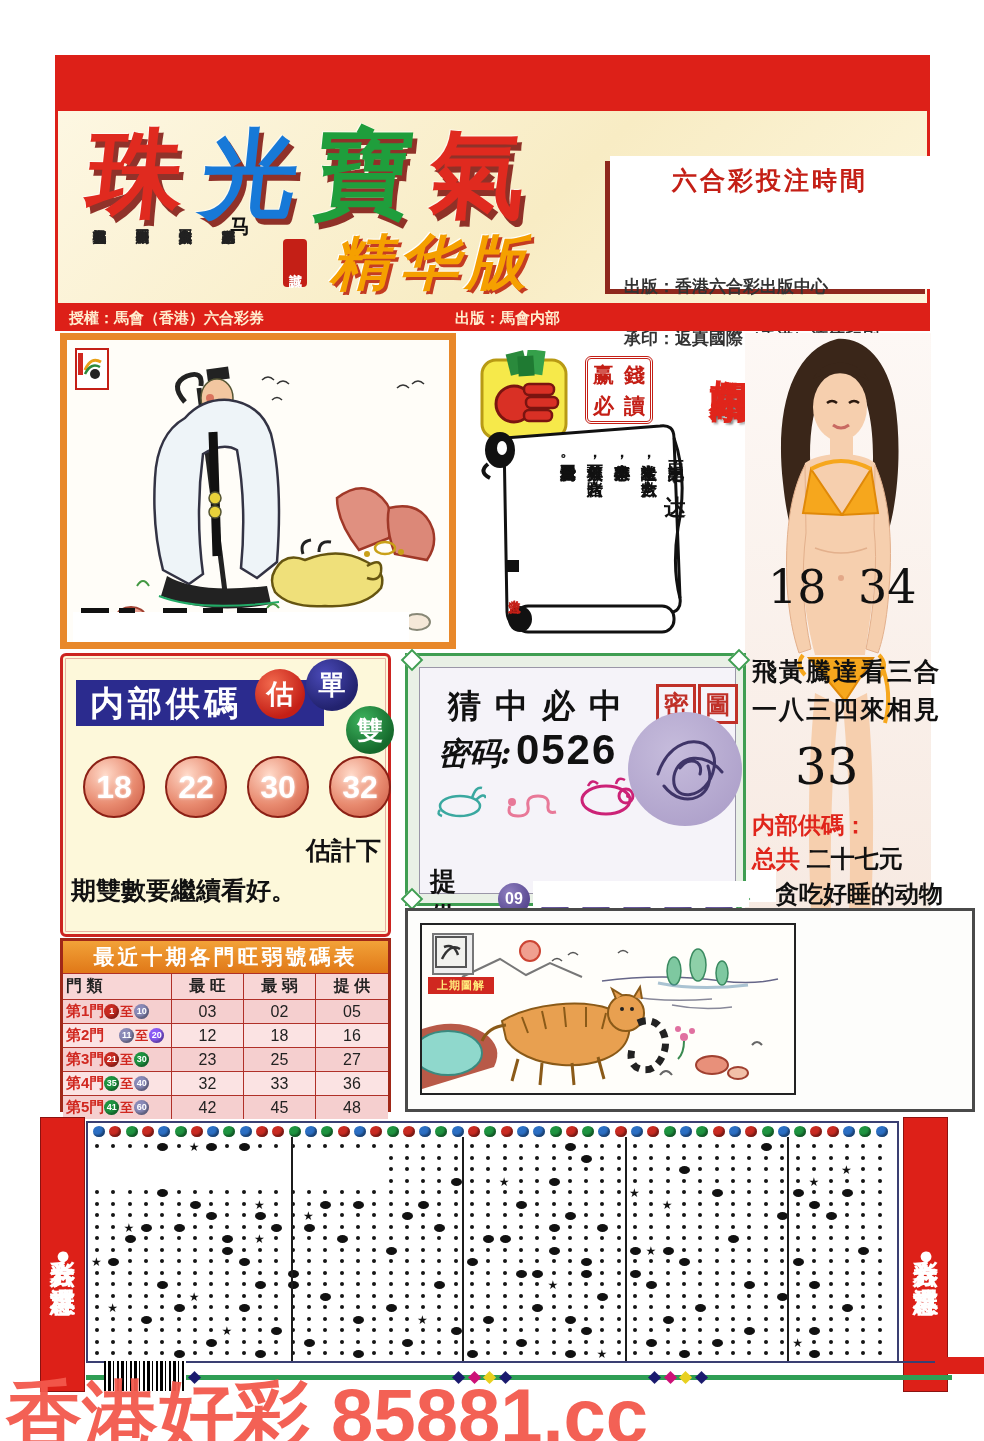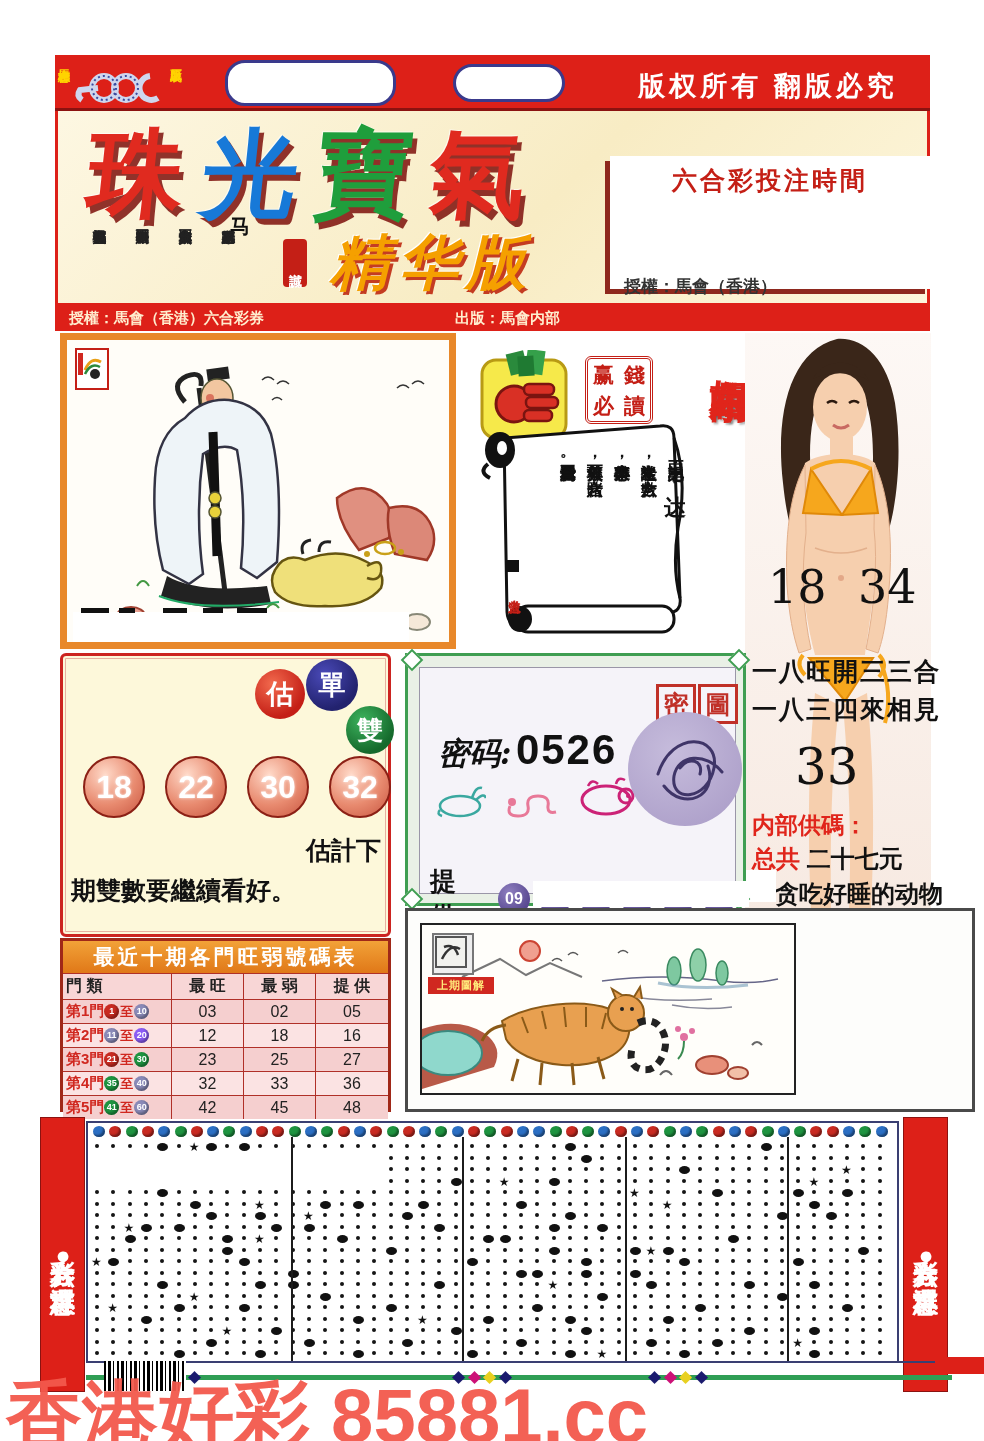--- a/index.html
+++ b/index.html
@@ -157,37 +157,20 @@
   #foot-redblock{left:935px;top:1357px;width:49px;height:17px;background:#dd2018;}
   #brand{left:6px;top:1366px;font-size:76px;font-weight:bold;color:rgba(242,88,76,.95);letter-spacing:0px;white-space:nowrap;
          font-family:"Liberation Sans",sans-serif;z-index:30;}
 </style>
 </head>
 <body>
 
 <div id="page">
 
   <div id="header" class="abs">
-    <div id="top-strip" class="abs">
-      <div id="logo-box" class="abs">
-        <span class="logo-vert">馬會標志</span>
-        <svg id="horseshoes" viewBox="0 0 100 52">
-          <path d="M12 38 q-6 -4 -2 -10 l18 -2" fill="none" stroke="#cfd6ee" stroke-width="6"></path>
-          <circle cx="34" cy="26" r="12" fill="none" stroke="#cfd6ee" stroke-width="6"></circle>
-          <circle cx="56" cy="26" r="12" fill="none" stroke="#cfd6ee" stroke-width="6"></circle>
-          <path d="M80 14 a12 12 0 1 0 8 22" fill="none" stroke="#cfd6ee" stroke-width="6"></path>
-          <circle cx="34" cy="26" r="12" fill="none" stroke="#3a4aa0" stroke-width="2" stroke-dasharray="2 3"></circle>
-          <circle cx="56" cy="26" r="12" fill="none" stroke="#3a4aa0" stroke-width="2" stroke-dasharray="2 3"></circle>
-        </svg>
-        <span class="logo-vert">原裝正版</span>
-      </div>
-      <div id="rbox1" class="abs rbox"></div>
-      <div id="rbox2" class="abs rbox"></div>
-      <div id="copyright" class="abs">版权所有 翻版必究</div>
-    </div>
 
     <div id="cream" class="abs">
       <div id="title-chars" class="abs">
           <span class="title-ch" style="color: rgb(224, 42, 31);">珠</span>
           <span class="title-ch" style="color: rgb(23, 121, 216);">光</span>
           <span class="title-ch" style="color: rgb(31, 158, 60);">寶</span>
           <span class="title-ch" style="color: rgb(224, 42, 31);">氣</span>
         </div>
       <div id="proverbs" class="abs">
           <div class="proverb-col">珠光寶氣尋靈碼</div>
@@ -195,20 +178,21 @@
           <div class="proverb-col">因貪至貧無米炊</div>
           <div class="proverb-col">彩賭思禍萬家</div>
         </div>
       <div id="floating-ma" class="abs">马</div>
       <div id="chengyan" class="abs">誠言</div>
       <div id="bet-panel" class="abs">
         <div id="bet-title">六合彩投注時間</div>
       </div>
       <div id="jinghua" class="abs">精华版</div>
       <div id="pub-lines" class="abs">
+        <div>出版：香港六合彩出版中心</div>
         <div>授權：馬會（香港）</div>
         <div>承印：返真國際（香港）滚筒印刷</div>
       </div>
     </div>
 
     <div id="bottom-bar" class="abs">
       <span class="bb-left">授權：馬會（香港）六合彩券</span>
       <span class="bb-right">出版：馬會内部</span>
     </div>
   </div>
@@ -325,51 +309,53 @@
     <path d="M70 215 Q96 225 122 215" stroke="#e3b08c" stroke-width="1.5" fill="none"></path>
     <circle cx="96" cy="245" r="3" fill="#e3a888"></circle>
     <path d="M64 325 L128 325 L100 368 Z" fill="#f6a71d" stroke="#e08908" stroke-width="2"></path>
     <path d="M58 322 q-8 10 2 20 M134 322 q10 10 0 22 M136 330 q12 30 4 60" stroke="#f6a71d" stroke-width="4" fill="none"></path>
     <path d="M70 360 C64 420 62 490 66 578 L86 578 C85 495 87 432 94 372 Z" fill="#f6cfae"></path>
     <path d="M122 360 C128 420 130 495 126 578 L104 578 C107 495 103 432 98 372 Z" fill="#f6cfae"></path>
   </svg>
 
   <div id="ov-18" class="abs ov">18</div>
   <div id="ov-34" class="abs ov">34</div>
-  <div id="ov-poem1" class="abs ov">一八旺開三三合</div>
+  <div id="ov-poem1" class="abs ov">飛黃騰達看三合</div>
   <div id="ov-poem2" class="abs ov">一八三四來相見</div>
   <div id="ov-33" class="abs ov">33</div>
   <div id="ov-gift" class="abs">内部供碼：</div>
   <div id="ov-total" class="abs">
     <span class="red">总共</span>
     <span class="blk2">二十七元</span>
   </div>
   <div id="ov-hint" class="abs">贪吃好睡的动物</div>
   <div id="hint-cover" class="abs"></div>
 
   <div id="supply" class="abs">
+    <div id="supply-banner" class="abs">内部供碼</div>
     <div id="ball-gu" class="head-ball">估</div>
     <div id="ball-dan" class="head-ball">單</div>
     <div id="ball-shuang" class="head-ball">雙</div>
     <div id="supply-balls" class="abs">
         <div class="supply-ball" style="left: 20px; top: 0px;">18</div>
         <div class="supply-ball" style="left: 102px; top: 0px;">22</div>
         <div class="supply-ball" style="left: 184px; top: 0px;">30</div>
         <div class="supply-ball" style="left: 266px; top: 0px;">32</div>
       </div>
     <div id="note1" class="abs">估計下</div>
     <div id="note2" class="abs">期雙數要繼續看好。</div>
   </div>
 
   <div id="guess" class="abs">
     <span class="corner-dia" style="left:-4px;top:-4px;"></span>
     <span class="corner-dia" style="right:-4px;top:-4px;"></span>
     <span class="corner-dia" style="left:-4px;bottom:-4px;"></span>
     <span class="corner-dia" style="right:-4px;bottom:-4px;"></span>
     <div id="guess-inner" class="abs">
+      <div id="guess-title" class="abs">猜中必中</div>
       <div id="seal-mi" class="seal-ch">密</div>
       <div id="seal-tu" class="seal-ch">圖</div>
       <div id="pw" class="abs">
         <span class="lab">密码:</span>
         <span class="val">0526</span>
       </div>
       <div id="zodiac" class="abs">
         <svg width="52" height="36" viewBox="0 0 52 36">
           <ellipse cx="26" cy="24" rx="20" ry="10" fill="none" stroke="#3aa8a0" stroke-width="2.5"></ellipse>
           <path d="M38 16 q4 -12 10 -10 M42 18 q8 -8 10 -2" stroke="#3aa8a0" stroke-width="2.5" fill="none"></path>
@@ -463,21 +449,21 @@
             <span class="zhi">至</span>
             <span class="ballmini" style="background: rgb(138, 138, 184);">10</span>
           </div>
           <div>03</div>
           <div>02</div>
           <div>05</div>
         </div>
         <div class="trow r-even">
           <div>
             <span class="rl">第2門</span>
-            <span class="ballmini" style="background: rgb(138, 138, 184);">11</span>
+            <span class="ballmini" style="background: rgb(138, 138, 184); margin-left: 15px;">11</span>
             <span class="zhi">至</span>
             <span class="ballmini" style="background: #8b5cf6;">20</span>
           </div>
           <div>12</div>
           <div>18</div>
           <div>16</div>
         </div>
         <div class="trow r-odd">
           <div>
             <span class="rl">第3門</span>

